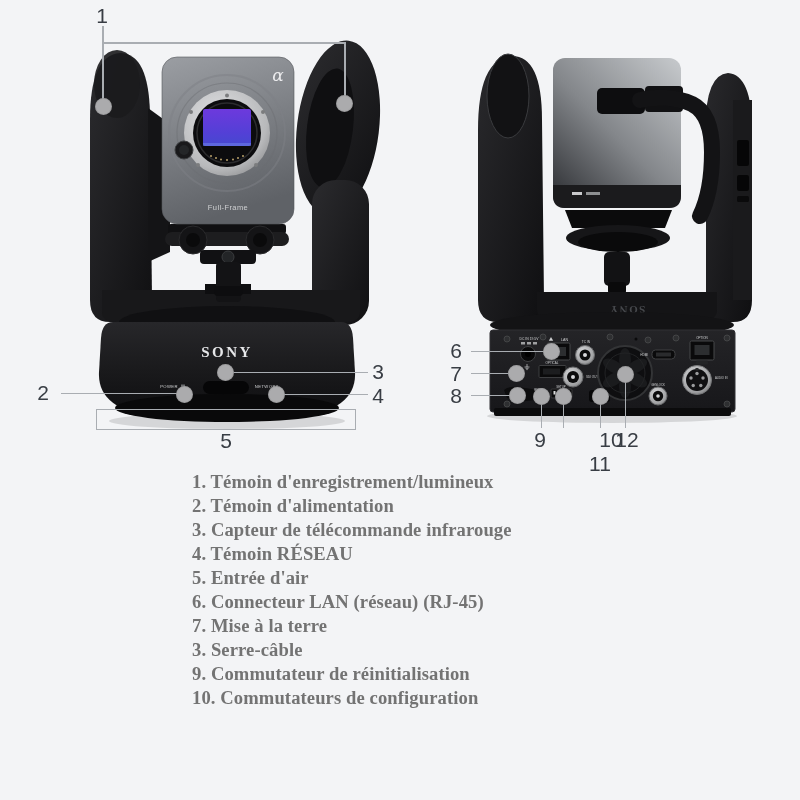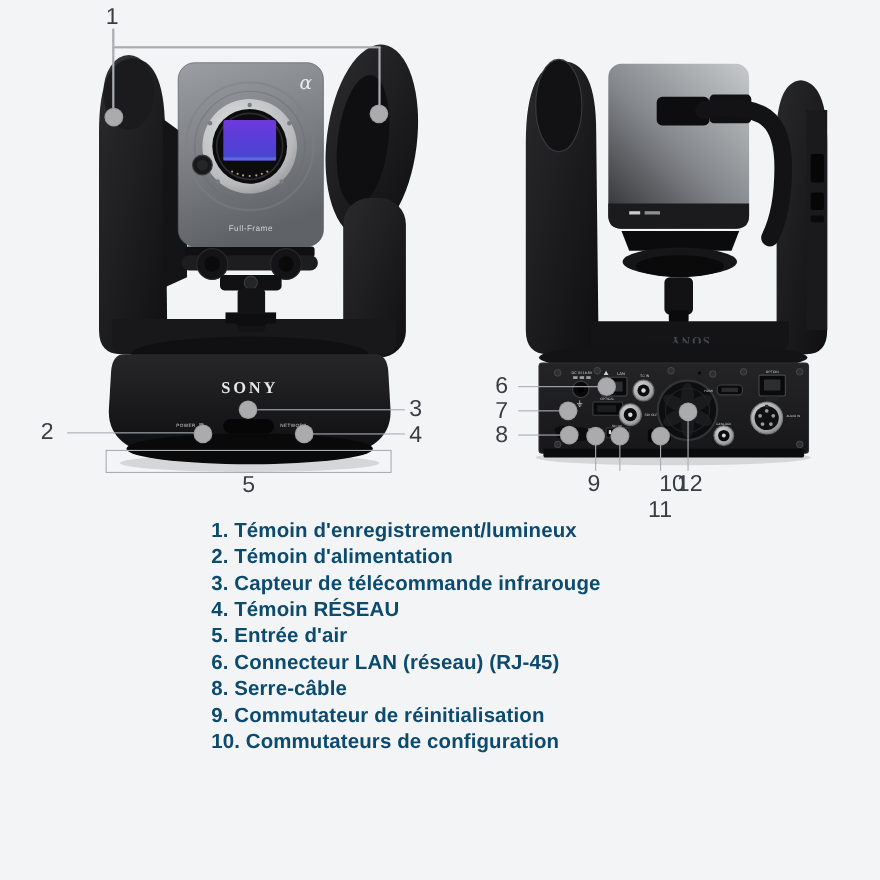--- a/index.html
+++ b/index.html
@@ -19,22 +19,22 @@
   .cline{position:absolute;background:#a9adb2;}
   .cdot{position:absolute;width:17px;height:17px;border-radius:50%;background:#ababad;box-shadow:0 0 0 1px rgba(0,0,0,0.08) inset;}
   .num{
     position:absolute;font-size:21px;font-weight:500;color:#383d44;
     text-align:center;line-height:24px;
   }
   .bracket{position:absolute;border:1.5px solid #a9adb2;background:transparent;}
 
   .legend{position:absolute;left:192px;top:470px;}
   .legend-item{
-    font-size:18.6px;font-weight:600;color:#0c4a6e;line-height:24px;
-    letter-spacing:0.1px;white-space:nowrap;
+    font-size:18.6px;font-weight:600;color:#737373;line-height:24px;
+    letter-spacing:0.1px;white-space:nowrap;font-family:Liberation Serif, serif;
   }
 </style>
 </head>
 <body>
 
 <div class="scene">
 
   <svg id="cam-front" width="310" height="400" viewBox="75 35 310 400">
     <defs>
       <linearGradient id="armGrad" x1="0" y1="0" x2="1" y2="1">
@@ -324,18 +324,19 @@
   <div class="num" style="left:585px;top:428px;width:30px;margin-top:24px;">11</div>
   <div class="num" style="left:611px;top:428px;width:32px;">12</div>
 
   <div class="legend">
     <div class="legend-item">1. Témoin d'enregistrement/lumineux</div>
     <div class="legend-item">2. Témoin d'alimentation</div>
     <div class="legend-item">3. Capteur de télécommande infrarouge</div>
     <div class="legend-item">4. Témoin RÉSEAU</div>
     <div class="legend-item">5. Entrée d'air</div>
     <div class="legend-item">6. Connecteur LAN (réseau) (RJ-45)</div>
-    <div class="legend-item">8. Serre-câble</div>
+    <div class="legend-item">7. Mise à la terre</div>
+    <div class="legend-item">3. Serre-câble</div>
     <div class="legend-item">9. Commutateur de réinitialisation</div>
     <div class="legend-item">10. Commutateurs de configuration</div>
   </div>
 
 </div>
 
 </body></html>

